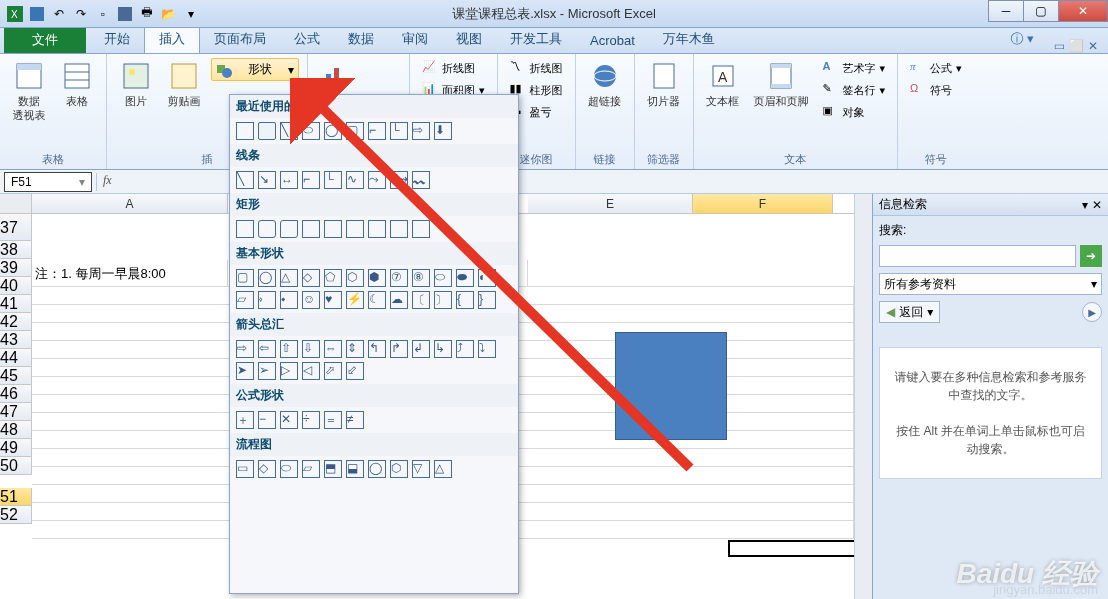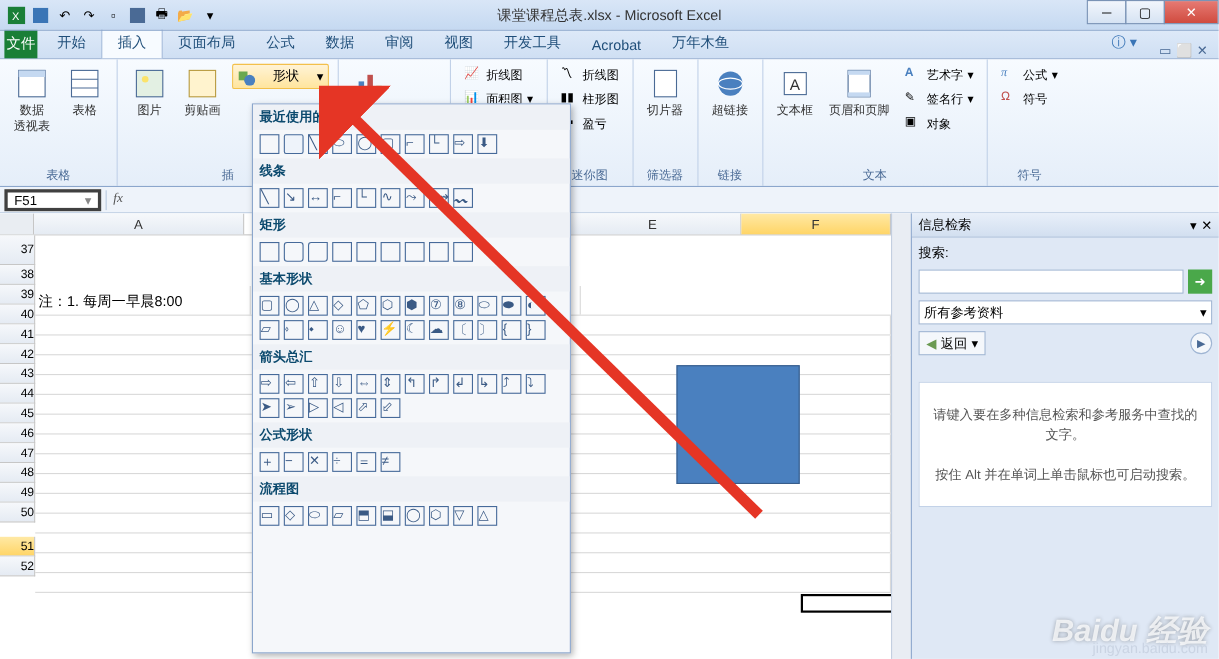--- a/index.html
+++ b/index.html
@@ -8,69 +8,69 @@
 .title-bar { height: 28px; background: linear-gradient(#d9e6f7, #c5d9f1); display: flex; align-items: center; border-bottom: 1px solid #8ba6cc; position: relative; }
 .qat { display: flex; align-items: center; gap: 4px; padding: 0 6px; }
 .qat-btn { width: 18px; height: 18px; display: flex; align-items: center; justify-content: center; cursor: pointer; }
 .title-center { position: absolute; left: 50%; transform: translateX(-50%); font-size: 13px; color: #333; }
 .win-controls { position: absolute; right: 0; top: 0; display: flex; }
 .win-btn { width: 36px; height: 22px; display: flex; align-items: center; justify-content: center; cursor: pointer; border: 1px solid #7a93b5; background: linear-gradient(#f2f6fc,#d6e3f3); margin-left: -1px; }
 .win-close { background: linear-gradient(#e67a73,#d04b3f); color: #fff; width: 50px; }
 
 .ribbon-tabs { height: 26px; background: linear-gradient(#dde9f8,#cfdff3); display: flex; align-items: flex-end; padding: 0 4px; border-bottom: 1px solid #8ba6cc; }
 .tab { padding: 4px 14px 5px; cursor: pointer; font-size: 13px; color: #1f4e79; }
-.tab-file { background: #1a7f37; color: #fff; border-radius: 0; padding: 4px 2px; margin-right: 4px; }
+.tab-file { background: #1a7f37; color: #fff; border-radius: 0; padding: 4px 28px; margin-right: 4px; }
 .tab.active { background: #f7fbff; border: 1px solid #8ba6cc; border-bottom: none; border-radius: 2px 2px 0 0; }
 .tab-help { margin-left: auto; color: #3a75b6; }
 
 .ribbon { height: 116px; background: linear-gradient(#f7fbff,#e5eef9); border-bottom: 1px solid #8ba6cc; display: flex; }
 .group { border-right: 1px solid #c1d1e8; padding: 4px 8px 2px; display: flex; flex-direction: column; }
 .group-body { flex: 1; display: flex; align-items: flex-start; gap: 6px; }
 .group-label { text-align: center; font-size: 11px; color: #4a6a95; padding-top: 2px; }
 .big-btn { display: flex; flex-direction: column; align-items: center; gap: 2px; padding: 2px 4px; cursor: pointer; min-width: 42px; }
 .big-btn .icon-box { width: 32px; height: 32px; display: flex; align-items: center; justify-content: center; }
 .big-btn .lbl { font-size: 11px; color: #333; text-align: center; line-height: 14px; }
 .small-items { display: flex; flex-direction: column; gap: 2px; }
 .small-btn { display: flex; align-items: center; gap: 4px; padding: 2px 4px; cursor: pointer; font-size: 11px; white-space: nowrap; }
 .small-btn .sicon { width: 16px; height: 16px; display: inline-block; }
 .shapes-trigger { border: 1px solid #f3c04b; background: linear-gradient(#fff3d6,#ffe59e); border-radius: 2px; padding: 2px 4px; display: flex; align-items: center; gap: 16px; }
 
 .formula-bar { height: 24px; background: #eef3fa; border-bottom: 1px solid #b7c8df; display: flex; align-items: center; }
-.name-box { width: 88px; border: 3px solid #404040; background: #fff; height: 20px; margin: 0 4px; padding: 0 6px; display: flex; align-items: center; justify-content: space-between; font-size: 12px; }
+.name-box { width: 88px; border: 1px solid #404040; background: #fff; height: 20px; margin: 0 4px; padding: 0 6px; display: flex; align-items: center; justify-content: space-between; font-size: 12px; }
 .fx-area { border-left: 1px solid #b7c8df; padding: 0 6px; display: flex; align-items: center; flex: 1; }
 .fx-btn { width: 20px; height: 18px; cursor: pointer; margin-right: 4px; color: #555; font-style: italic; font-family: "Times New Roman"; }
 
 .sheet-area { position: relative; height: 405px; background: #fff; display: flex; }
 .grid-region { flex: 1; position: relative; overflow: hidden; }
 .col-headers { height: 20px; display: flex; border-bottom: 1px solid #c6c6c6; }
 .select-all { width: 32px; background: #e9edf2; border-right: 1px solid #c6c6c6; }
 .col-h { background: linear-gradient(#f6f8fb,#e5ebf3); border-right: 1px solid #c6c6c6; text-align: center; font-size: 12px; line-height: 20px; color: #333; }
 .col-h.sel { background: linear-gradient(#ffe9a5,#ffd567); }
 .row-headers { width: 32px; }
-.row-h { height: 18px; background: linear-gradient(#f6f8fb,#e5ebf3); border-bottom: 1px solid #c6c6c6; border-right: 1px solid #c6c6c6; text-align: right; font-size: 11px; line-height: 18px; }
+.row-h { height: 18px; background: linear-gradient(#f6f8fb,#e5ebf3); border-bottom: 1px solid #c6c6c6; border-right: 1px solid #c6c6c6; text-align: left; font-size: 16px; line-height: 18px; }
 .row-h.tall { height: 27px; line-height: 27px; }
 .row-h.sel { background: linear-gradient(#ffe9a5,#ffd567); margin-top: 13px; }
 .cells { position: absolute; left: 32px; top: 20px; right: 0; bottom: 0; margin-top: 46px; }
 .cell-row { display: flex; border-bottom: 1px solid #d9d9d9; height: 18px; }
 .cell-row.tall { height: 27px; }
 .cell { border-right: 1px solid #d9d9d9; padding: 0 3px; font-size: 13px; line-height: 27px; white-space: nowrap; overflow: visible; }
 .cell.small { line-height: 18px; font-size: 12px; }
 
 .shape-rect { position: absolute; left: 583px; top: 72px; width: 112px; height: 108px; background: #4a80bf; border: 1px solid #385d8a; }
 .active-cell { position: absolute; border: 2px solid #000; background: #fff; }
 .active-cell::after { content: ""; position: absolute; right: -4px; bottom: -4px; width: 6px; height: 6px; background: #000; }
 
 .shapes-dropdown { position: absolute; left: 229px; top: 94px; width: 290px; height: 500px; background: #f5f7fa; border: 1px solid #8ba6cc; box-shadow: 2px 2px 6px rgba(0,0,0,0.3); z-index: 20; overflow-y: auto; }
 .shapes-dropdown .cat { padding: 3px 6px; font-size: 12px; color: #0c4a6e; background: #eef1f6; font-weight: bold; }
 .shapes-dropdown .row { padding: 4px 6px; display: flex; flex-wrap: wrap; gap: 4px; color: #3a5a85; }
 .shapes-dropdown .sh { width: 18px; height: 18px; border: 1px solid #466a9a; display: inline-block; cursor: pointer; }
 
 .red-arrow { position: absolute; left: 290px; top: 78px; z-index: 30; pointer-events: none; }
 
-.research-pane { width: 280px; border-left: 1px solid #8ba6cc; background: #dfe8f5; display: flex; flex-direction: column; }
+.research-pane { width: 236px; border-left: 1px solid #8ba6cc; background: #dfe8f5; display: flex; flex-direction: column; }
 .pane-header { height: 22px; background: linear-gradient(#e8eff9,#d2dff0); border-bottom: 1px solid #b2c3dc; display: flex; align-items: center; padding: 0 6px; font-size: 12px; justify-content: space-between; }
 .pane-header .btns { display: flex; gap: 4px; }
 .pane-body { padding: 6px; display: flex; flex-direction: column; gap: 6px; }
 .search-row { display: flex; gap: 4px; }
 .search-row input { flex: 1; height: 22px; border: 1px solid #9fb5d3; padding: 0 4px; }
 .go-btn { width: 22px; height: 22px; background: #4aa84a; color: #fff; display: flex; align-items: center; justify-content: center; cursor: pointer; }
 .ref-select { height: 22px; width: 100%; border: 1px solid #9fb5d3; background: #fff; padding: 0 4px; display: flex; align-items: center; justify-content: space-between; cursor: pointer; }
 .back-btn { height: 22px; border: 1px solid #9fb5d3; background: #f4f7fb; padding: 0 6px; display: inline-flex; align-items: center; gap: 4px; cursor: pointer; }
 .hint-box { border: 1px solid #c3d2e8; background: #fff; padding: 20px 12px; text-align: center; font-size: 12px; color: #555; line-height: 18px; margin-top: 18px; }
 .dropdown-wrap { display: flex; align-items: center; gap: 4px; }
@@ -247,42 +247,42 @@
       </div>
     </div>
     <div class="group-label">迷你图</div>
   </div>
 
   <div class="group">
     <div class="group-body">
       <div class="big-btn">
         <span class="icon-box">
             <svg width="28" height="28">
-              <rect x="4" y="2" width="20" height="24" fill="#fff" stroke="#4a6a95"></rect>
-            </svg>
-          </span>
-        <span class="lbl">切片器</span>
-      </div>
-    </div>
-    <div class="group-label">筛选器</div>
-  </div>
-
-  <div class="group">
-    <div class="group-body">
-      <div class="big-btn">
-        <span class="icon-box">
-            <svg width="28" height="28">
               <circle cx="14" cy="14" r="11" fill="#4a80bf"></circle>
               <ellipse cx="14" cy="14" rx="11" ry="5" fill="none" stroke="#fff"></ellipse>
             </svg>
           </span>
         <span class="lbl">超链接</span>
       </div>
     </div>
     <div class="group-label">链接</div>
+  </div>
+
+  <div class="group">
+    <div class="group-body">
+      <div class="big-btn">
+        <span class="icon-box">
+            <svg width="28" height="28">
+              <rect x="4" y="2" width="20" height="24" fill="#fff" stroke="#4a6a95"></rect>
+            </svg>
+          </span>
+        <span class="lbl">切片器</span>
+      </div>
+    </div>
+    <div class="group-label">筛选器</div>
   </div>
 
   <div class="group">
     <div class="group-body">
       <div class="big-btn">
         <span class="icon-box">
             <svg width="28" height="28">
               <rect x="4" y="4" width="20" height="20" fill="#fff" stroke="#4a6a95"></rect>
               <text x="9" y="20" font-size="14" fill="#333">A</text>
             </svg>

